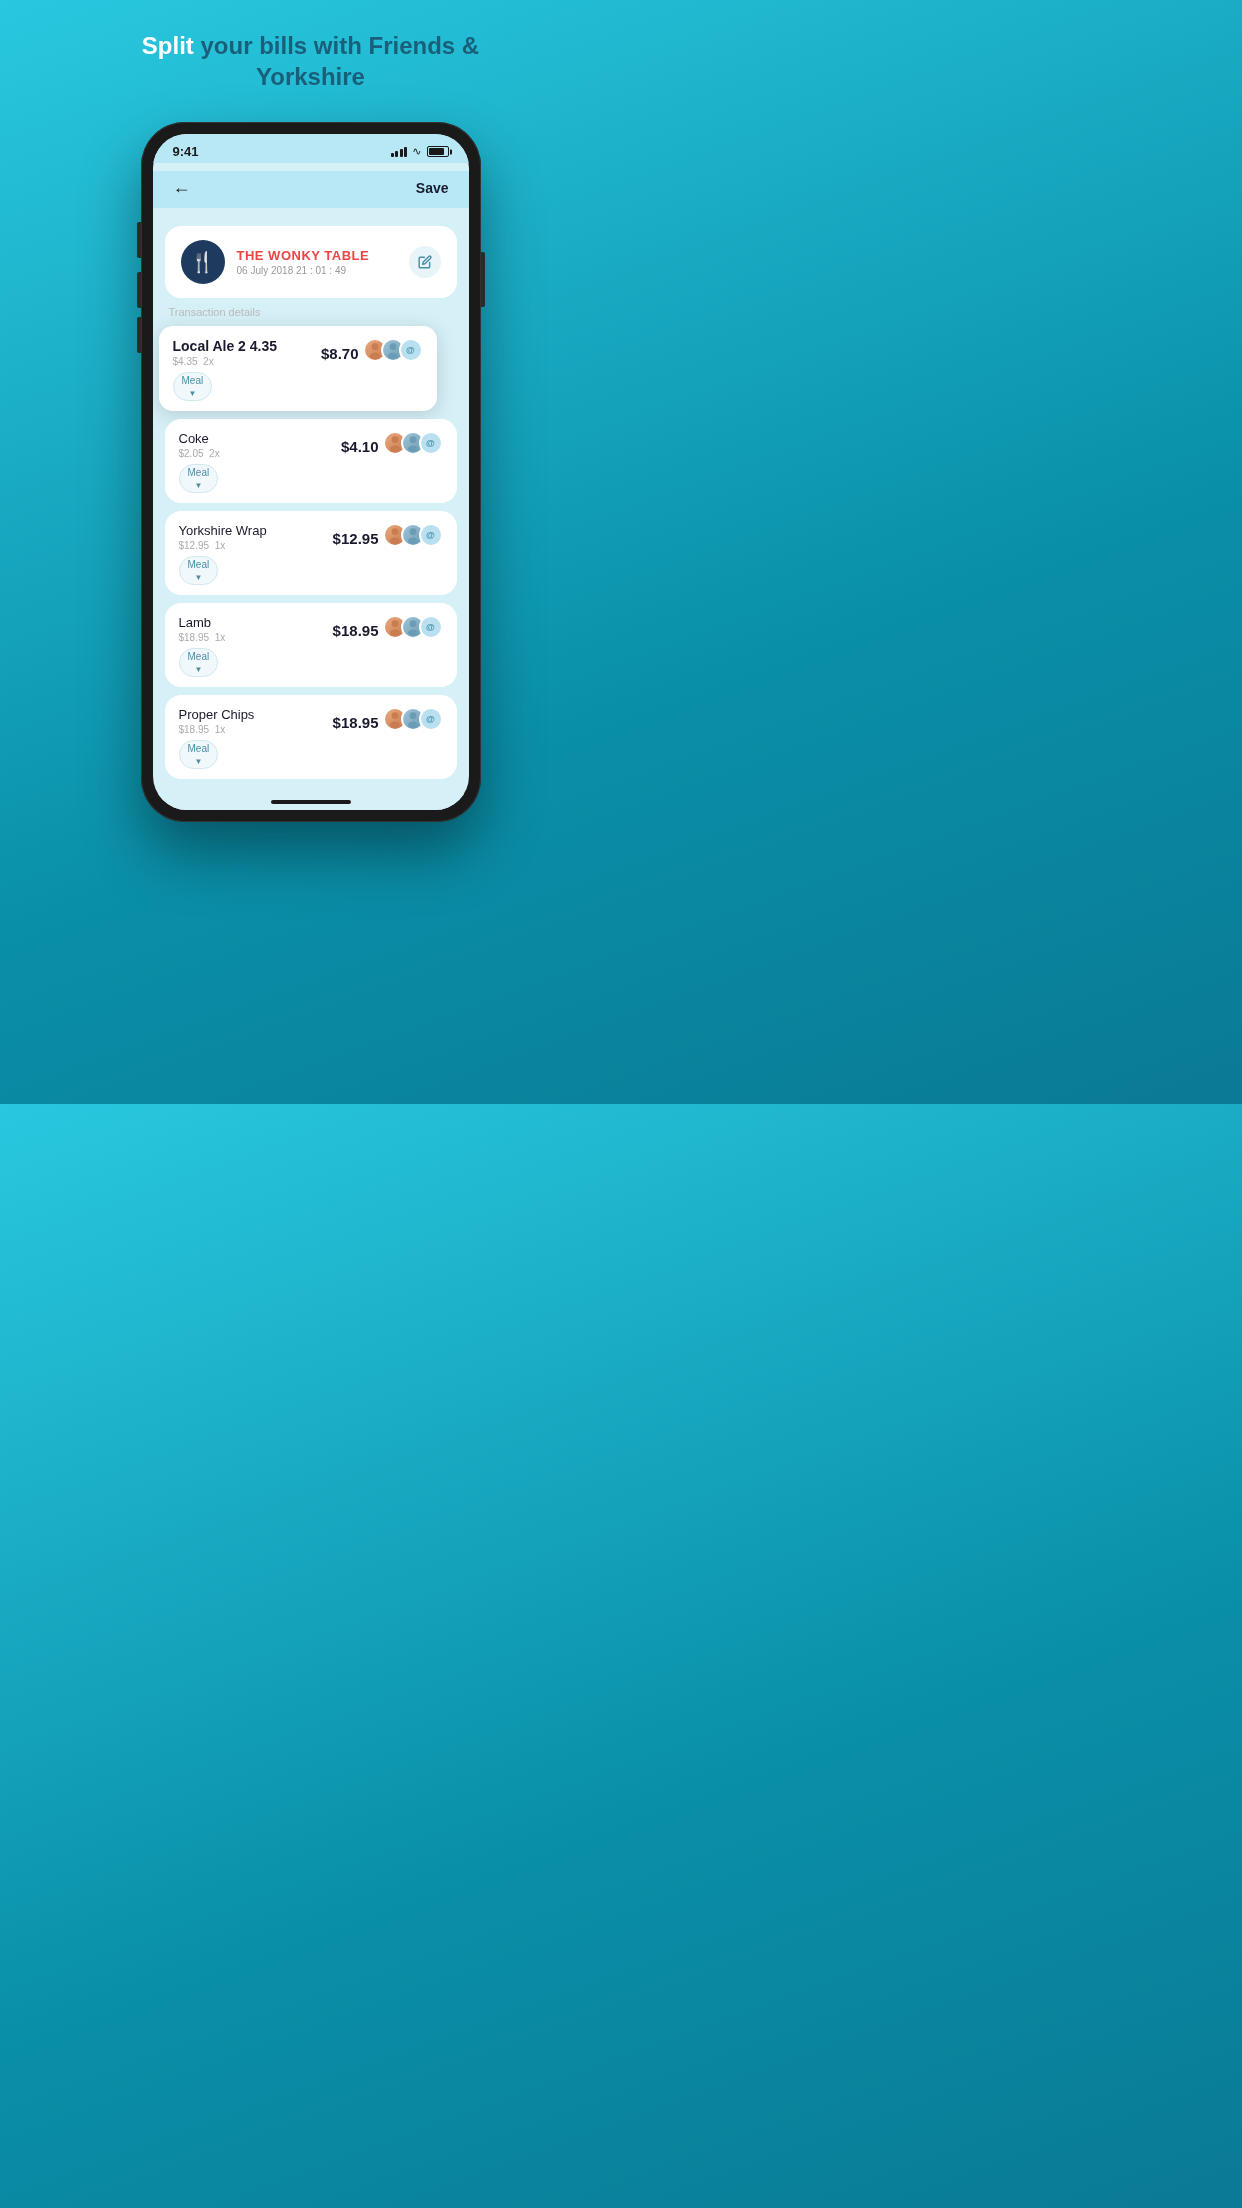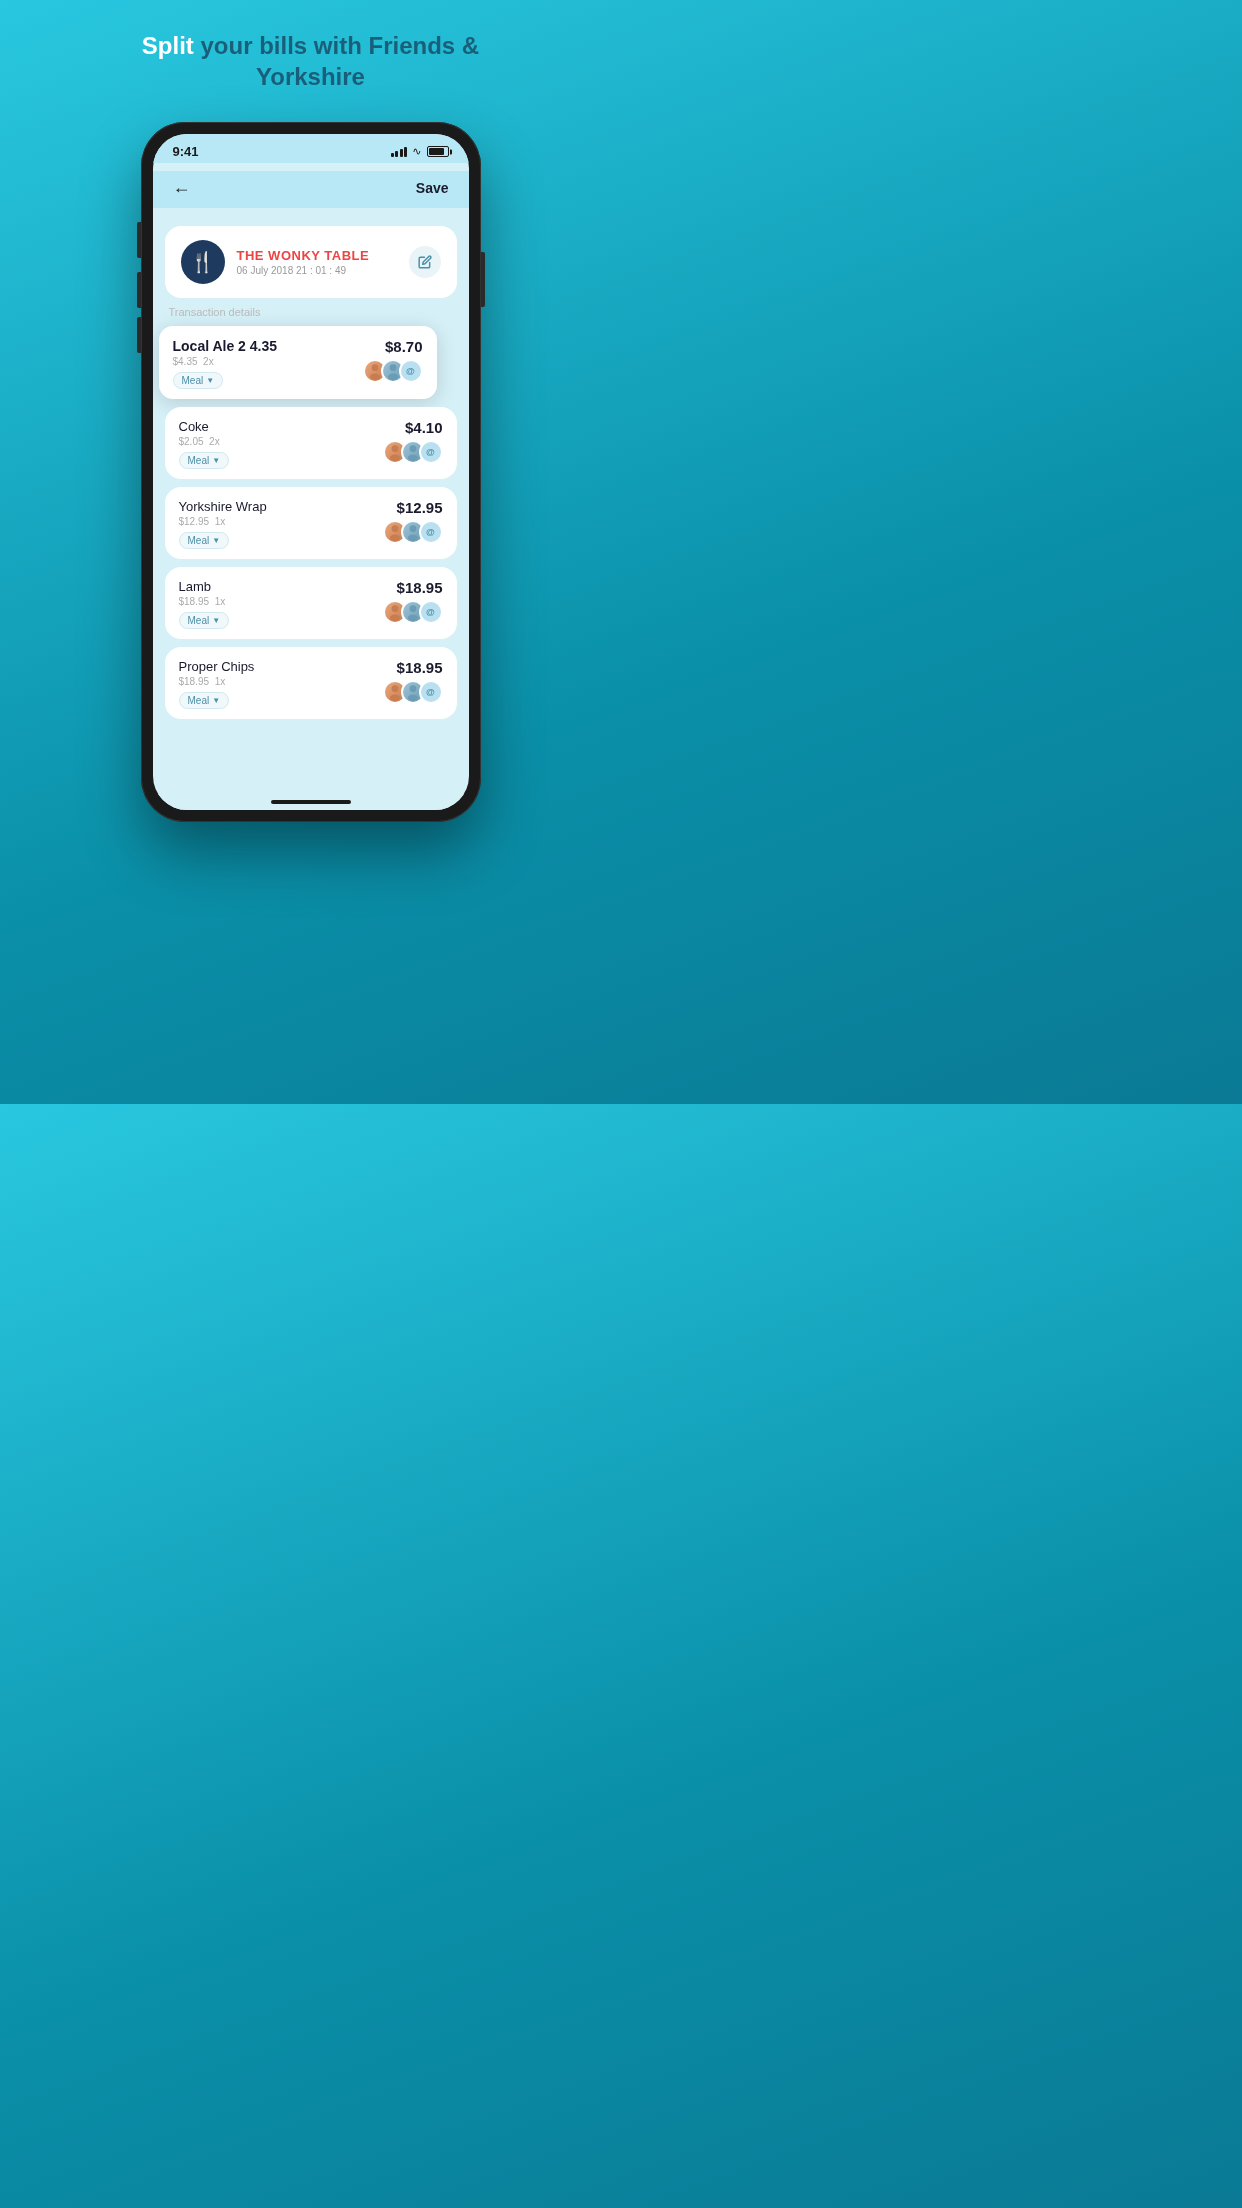--- a/index.html
+++ b/index.html
@@ -313,30 +313,30 @@
       align-items: center;
       gap: 3px;
       background: #f0f8fc;
       border: 1px solid #d0e8f0;
       border-radius: 20px;
       padding: 2px 8px;
       font-size: 10px;
       color: #4a8fa8;
       margin-top: 5px;
       cursor: pointer;
+      flex-direction: column;
     }
 
     .item-tag .chevron {
       font-size: 8px;
       color: #4a8fa8;
     }
 
     .item-right {
       display: flex;
-      flex-direction: column;
       align-items: flex-end;
       gap: 4px;
     }
 
     .item-price {
       font-size: 15px;
       font-weight: 800;
       color: #1a1a2e;
     }
 

